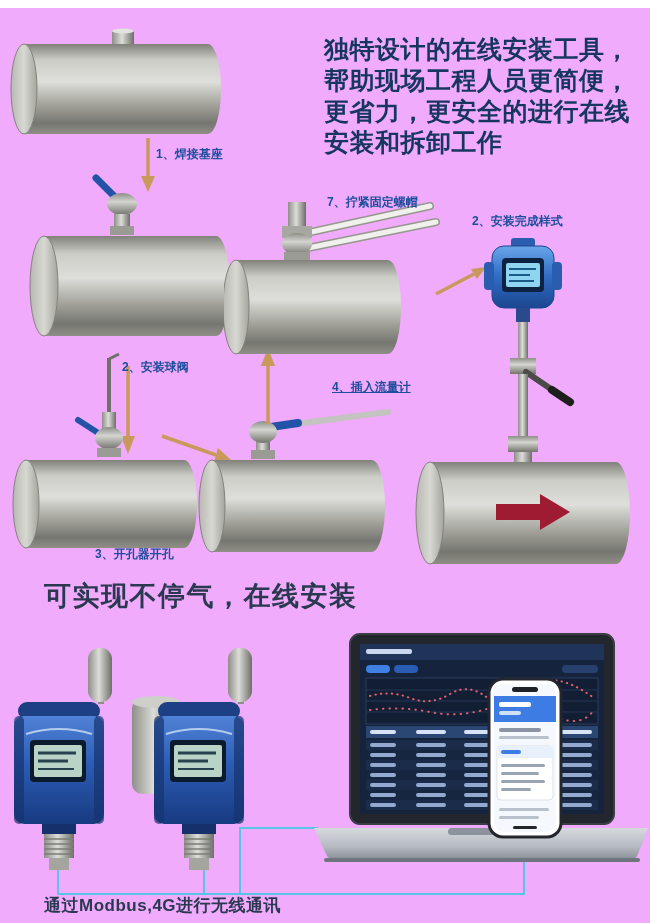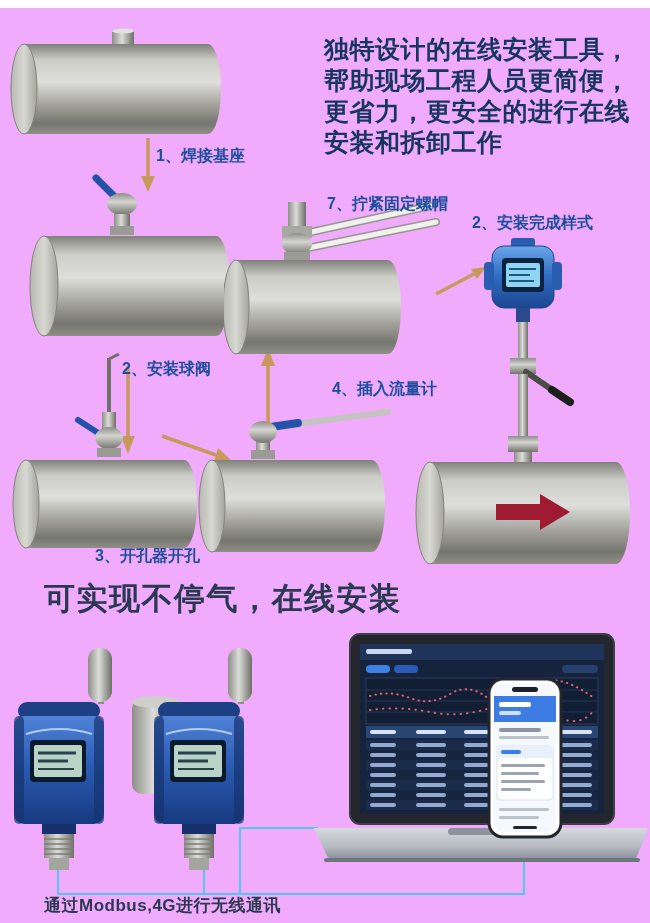--- a/index.html
+++ b/index.html
@@ -10,32 +10,32 @@
     font-family: "Liberation Sans", sans-serif;
   }
   .page { position: relative; width: 650px; height: 923px; background: #f0abfc; overflow: hidden; margin-top: 8px; }
 
   .intro {
     position: absolute; left: 324px; top: 26px; width: 322px;
     font-size: 25px; line-height: 31px; font-weight: 700;
     color: #17365f; letter-spacing: 0.5px;
   }
   .step-label {
-    position: absolute; font-size: 16px; font-weight: 700;
+    position: absolute; font-size: 12px; font-weight: 700;
     color: #1d4d9c; white-space: nowrap;
   }
   .l1 { left: 156px; top: 138px; }
   .l2 { left: 122px; top: 351px; }
   .l3 { left: 95px;  top: 538px; text-align: right; }
-  .l4 { left: 332px; top: 371px; }
+  .l4 { left: 332px; top: 371px; text-decoration: underline; }
   .l5 { left: 327px; top: 186px; }
   .l6 { left: 472px; top: 205px; }
 
   .caption { position: absolute; font-weight: 700; color: #2a3950; white-space: nowrap; }
-  .cap-mid    { left: 44px; top: 570px; font-size: 31px; letter-spacing: 1.5px; }
+  .cap-mid    { left: 44px; top: 570px; font-size: 27px; letter-spacing: 1.5px; }
   .cap-bottom { left: 44px; top: 886px; font-size: 17px; letter-spacing: 0.5px; }
 
   .fig { position: absolute; line-height: 0; }
   .f1 { left: 8px;   top: 20px; }
   .f2 { left: 26px;  top: 166px; }
   .f3 { left: 12px;  top: 344px; }
   .f4 { left: 198px; top: 386px; }
   .f5 { left: 224px; top: 184px; }
   .f6 { left: 412px; top: 224px; }
 

